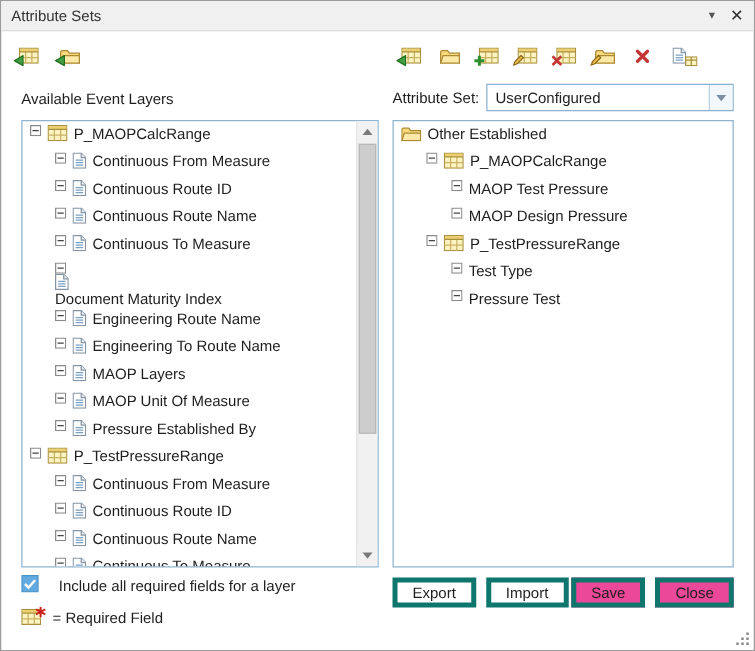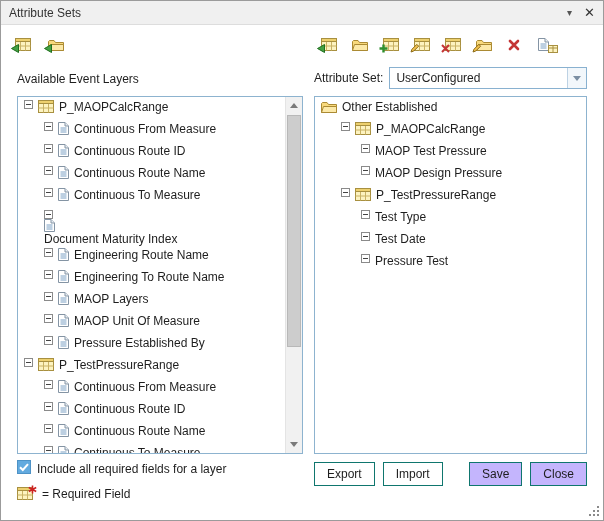--- a/index.html
+++ b/index.html
@@ -41,30 +41,30 @@
   .expand{flex:none;margin-right:5px;display:inline-flex;}
   .nicon{flex:none;margin-right:5px;display:inline-flex;}
   
   .scrollbar{position:absolute;top:0;right:0;width:17px;height:100%;background:#f1f1f1;border-left:1px solid #e4e4e4;}
   .sb-btn{position:absolute;left:0;width:100%;height:17px;display:flex;align-items:center;justify-content:center;background:#f1f1f1;}
   .sb-up{top:0;}.sb-down{bottom:0;}
   .arr-up{width:0;height:0;border-left:4px solid transparent;border-right:4px solid transparent;border-bottom:5px solid #7a7a7a;}
   .arr-down{width:0;height:0;border-left:4px solid transparent;border-right:4px solid transparent;border-top:5px solid #7a7a7a;}
   .sb-thumb{position:absolute;left:1px;width:14px;top:18px;height:232px;background:#cdcdcd;border:1px solid #b8b8b8;}
   
-  .footer-check{position:absolute;left:16px;top:459px;display:flex;align-items:center;gap:6px;}
+  .footer-check{position:absolute;left:16px;top:459px;display:flex;align-items:center;gap:16px;}
   .footer-req{position:absolute;left:16px;top:485px;display:flex;align-items:center;gap:7px;}
   #req-icon{position:relative;width:18px;height:15px;display:inline-block;}
   #req-icon .base{position:absolute;left:0;top:1px;}
   #req-icon .ov{position:absolute;right:-2px;top:-3px;}
   .btn-row{position:absolute;left:313px;top:461px;width:273px;display:flex;align-items:center;}
-  .btn{height:24px;padding:0 12px;border:1px solid #0f766e;background:#ffffff;color:#1e1e1e;
+  .btn{height:24px;padding:0 12px;border:4px solid #0f766e;background:#ffffff;color:#1e1e1e;
     font-family:inherit;font-size:12px;display:flex;align-items:center;justify-content:center;}
   .btn+.btn{margin-left:8px;}
-  .btn.accent{background:#c4b5fd;}
+  .btn.accent{background:#ec4899;}
   .spacer{flex:1;}
   
   .grip{position:absolute;right:3px;bottom:3px;width:11px;height:11px;}
   .grip::after{content:"";position:absolute;left:8px;top:0;width:2px;height:2px;background:#8a8a8a;
     box-shadow:-4px 4px 0 #8a8a8a,0 4px 0 #8a8a8a,-8px 8px 0 #8a8a8a,-4px 8px 0 #8a8a8a,0 8px 0 #8a8a8a;}
 </style>
 </head>
 <body>
 
 <div class="titlebar">
@@ -580,29 +580,20 @@
         </span>
         <span>Test Type</span>
       </div>
       <div class="tree-row" style="padding-left: 46px;">
         <span class="expand">
           <svg width="9" height="9">
             <rect x="0.5" y="0.5" width="8" height="8" fill="#fff" stroke="#8a8a8a"></rect>
             <line x1="2" y1="4.5" x2="7" y2="4.5" stroke="#444" stroke-width="1"></line>
           </svg>
         </span>
-        <span>Test Date</span>
-      </div>
-      <div class="tree-row" style="padding-left: 46px;">
-        <span class="expand">
-          <svg width="9" height="9">
-            <rect x="0.5" y="0.5" width="8" height="8" fill="#fff" stroke="#8a8a8a"></rect>
-            <line x1="2" y1="4.5" x2="7" y2="4.5" stroke="#444" stroke-width="1"></line>
-          </svg>
-        </span>
         <span>Pressure Test</span>
       </div>
     </div>
 </div>
 
 <div class="footer-check">
   <span id="cb-include"><svg width="14" height="14">
         <rect x="0.5" y="0.5" width="13" height="13" fill="#62aadf" stroke="#4d92c6"></rect>
         <path d="M3 7.2 L5.8 10 L11 4.2" stroke="#fff" stroke-width="2" fill="none"></path>
       </svg></span>

